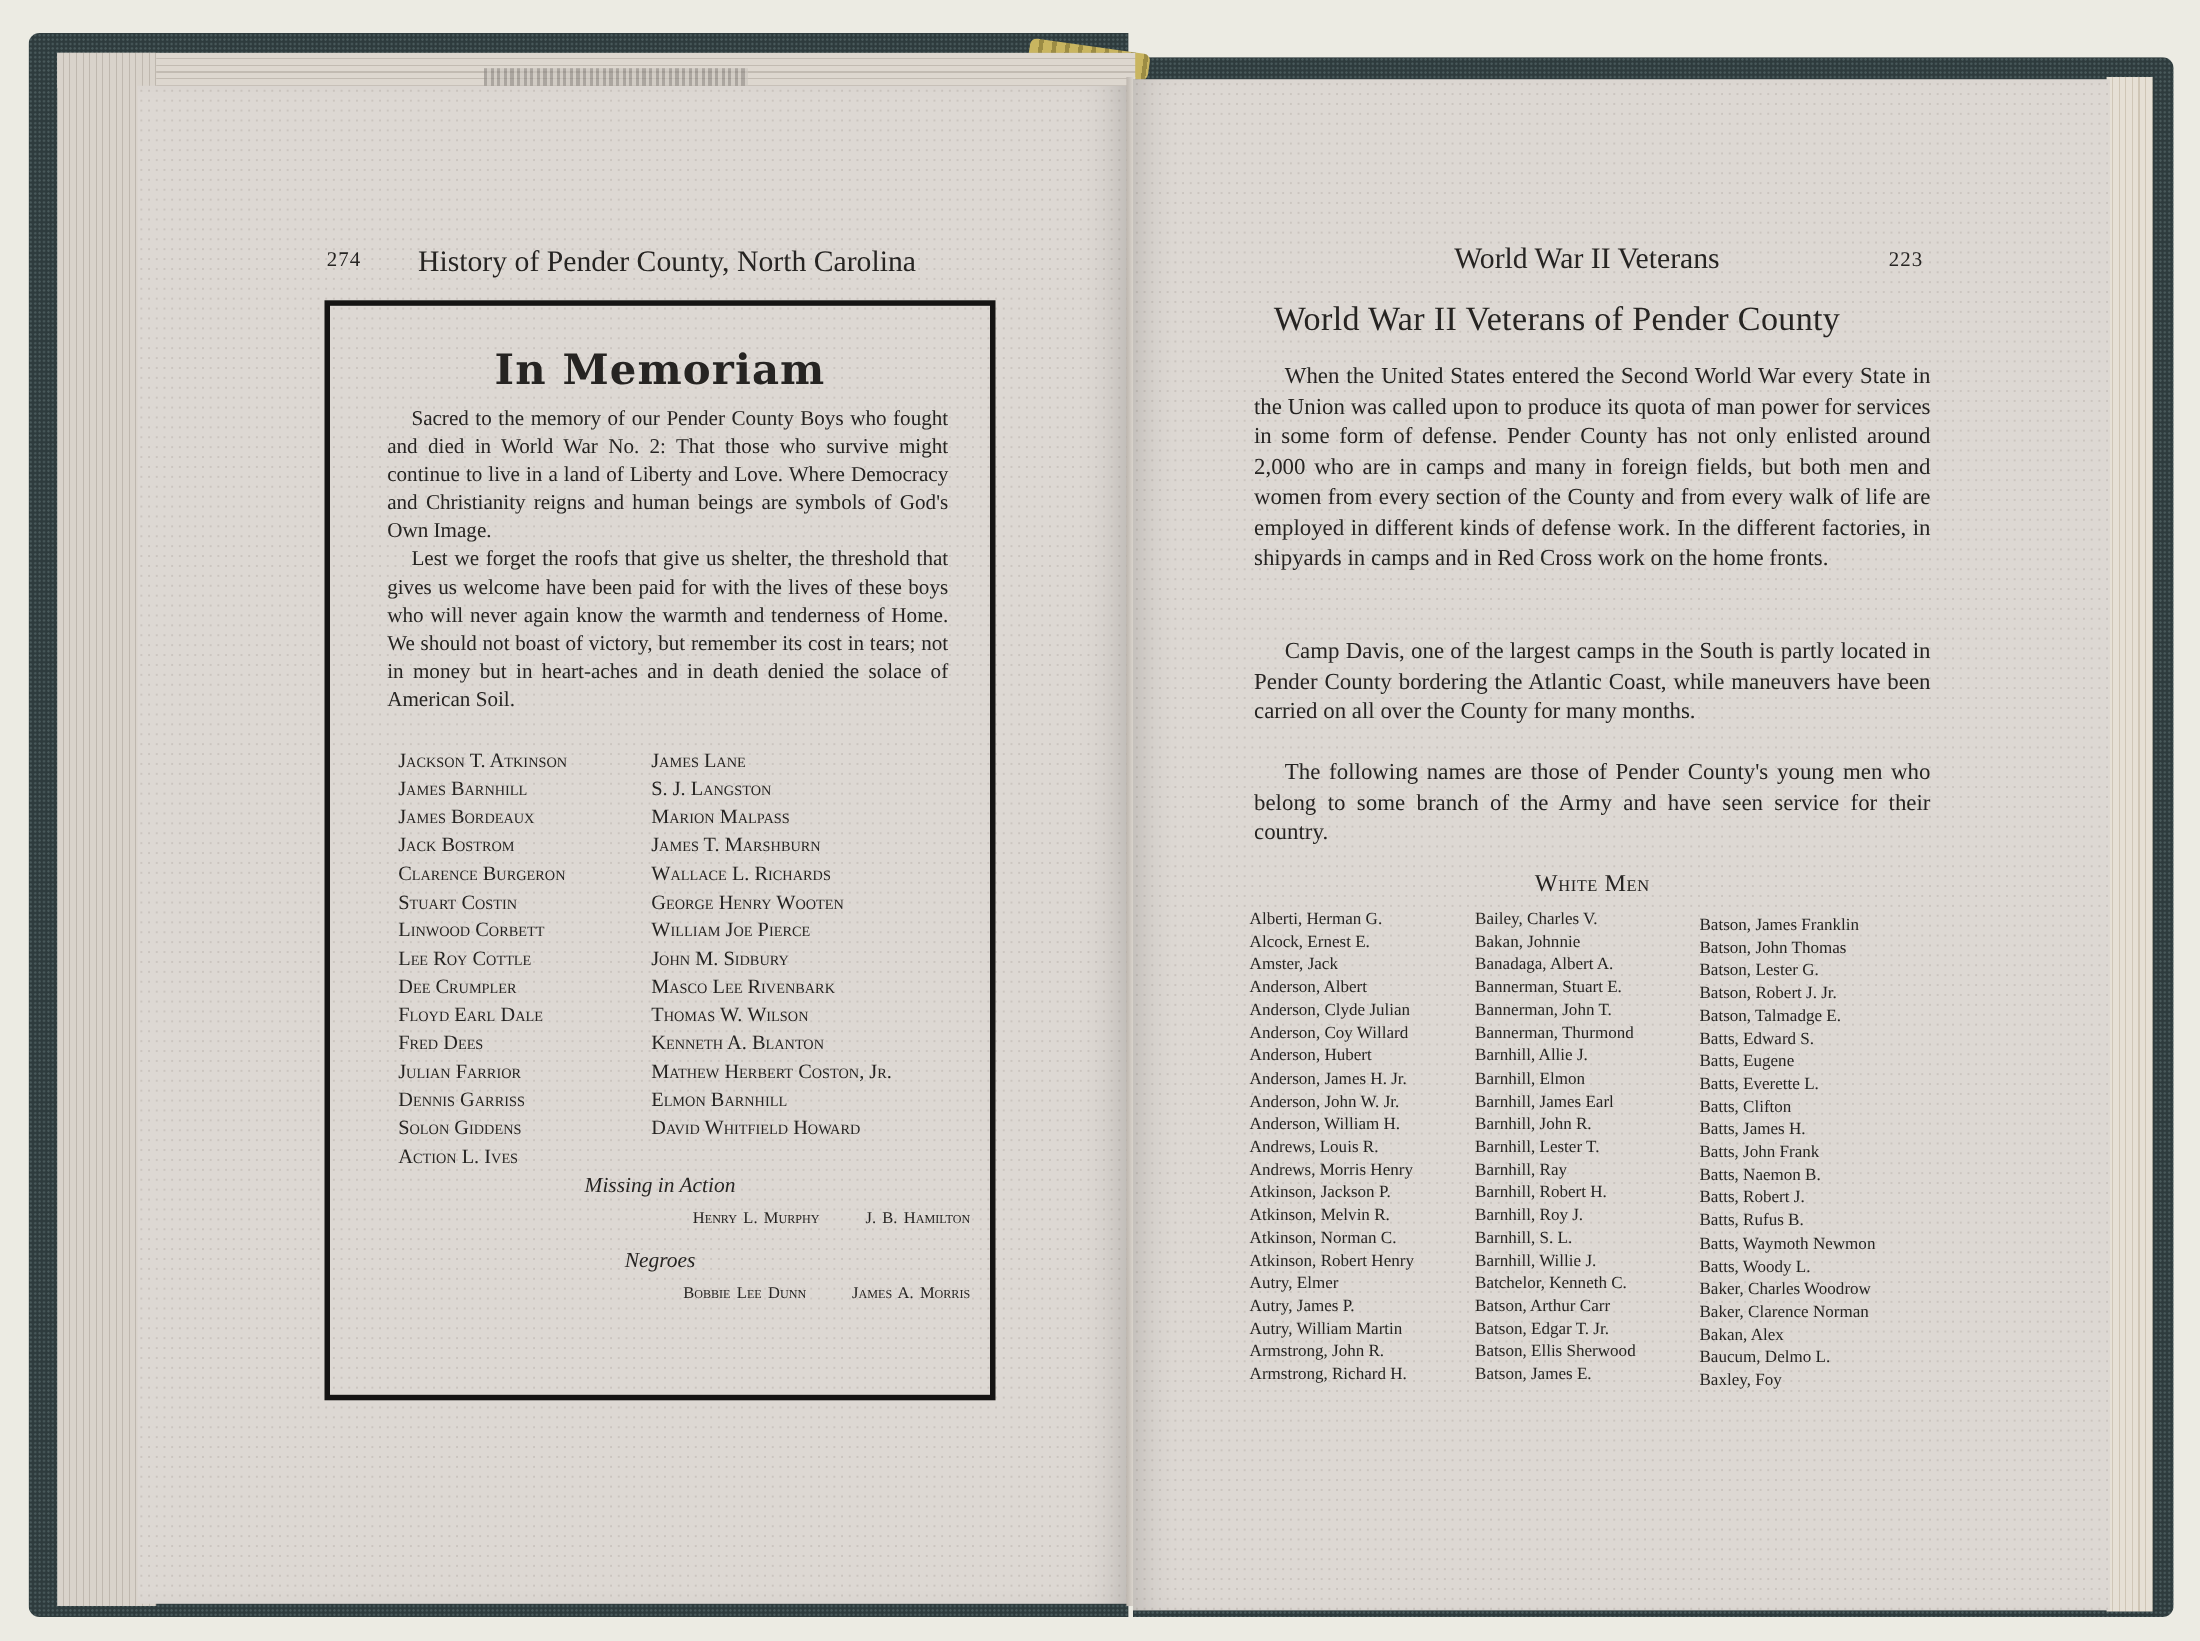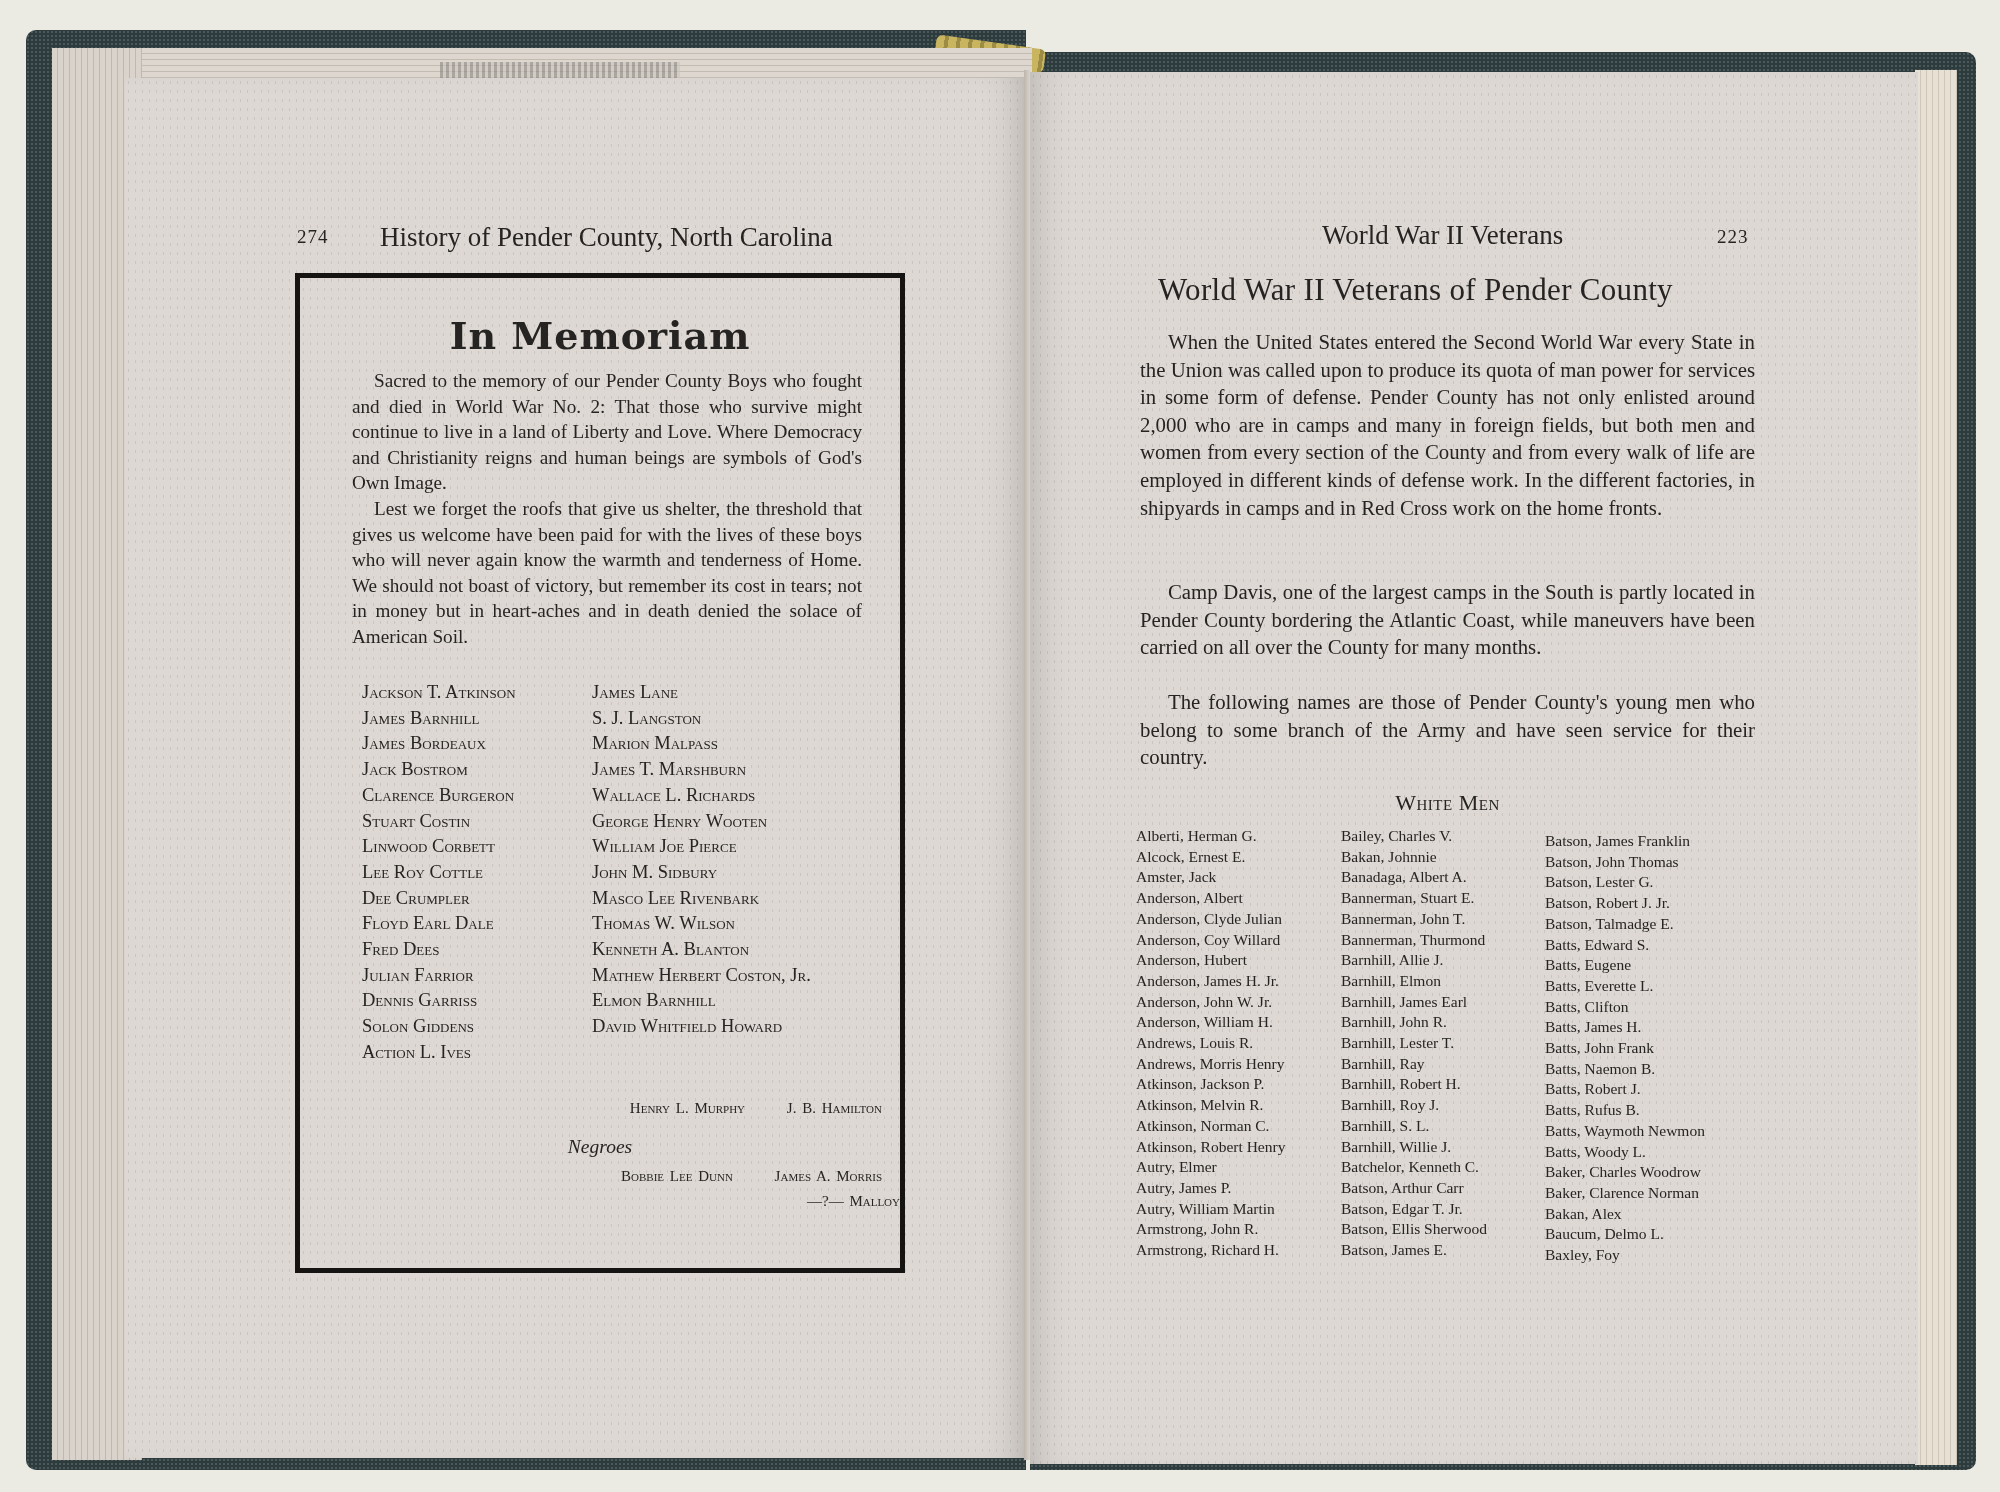--- a/index.html
+++ b/index.html
@@ -145,30 +145,30 @@
       <div>William Joe Pierce</div>
       <div>John M. Sidbury</div>
       <div>Masco Lee Rivenbark</div>
       <div>Thomas W. Wilson</div>
       <div>Kenneth A. Blanton</div>
       <div>Mathew Herbert Coston, Jr.</div>
       <div>Elmon Barnhill</div>
       <div>David Whitfield Howard</div>
     </div>
 
+  <div class="sub-ital" style="top:790px;">Missing in Action</div>
   <div class="sub-names" style="top:822px;">
     <span>Henry L. Murphy</span>
     <span>J. B. Hamilton</span>
   </div>
   <div class="sub-ital" style="top:858px;">Negroes</div>
   <div class="sub-names" style="top:890px;">
     <span>Bobbie Lee Dunn</span>
     <span>James A. Morris</span>
   </div>
-  <div class="sub-names" style="top:915px;">—?— Malloy</div>
 </div>
 
 <div class="gutter"></div>
 
 <div class="page page-right"></div>
 
 <span class="rh-title" style="left:1322px; top:220px;">World War II Veterans</span>
 <span class="rh-num" style="left:1717px; top:226px;">223</span>
 
 <div class="rp-title">World War II Veterans of Pender County</div>

